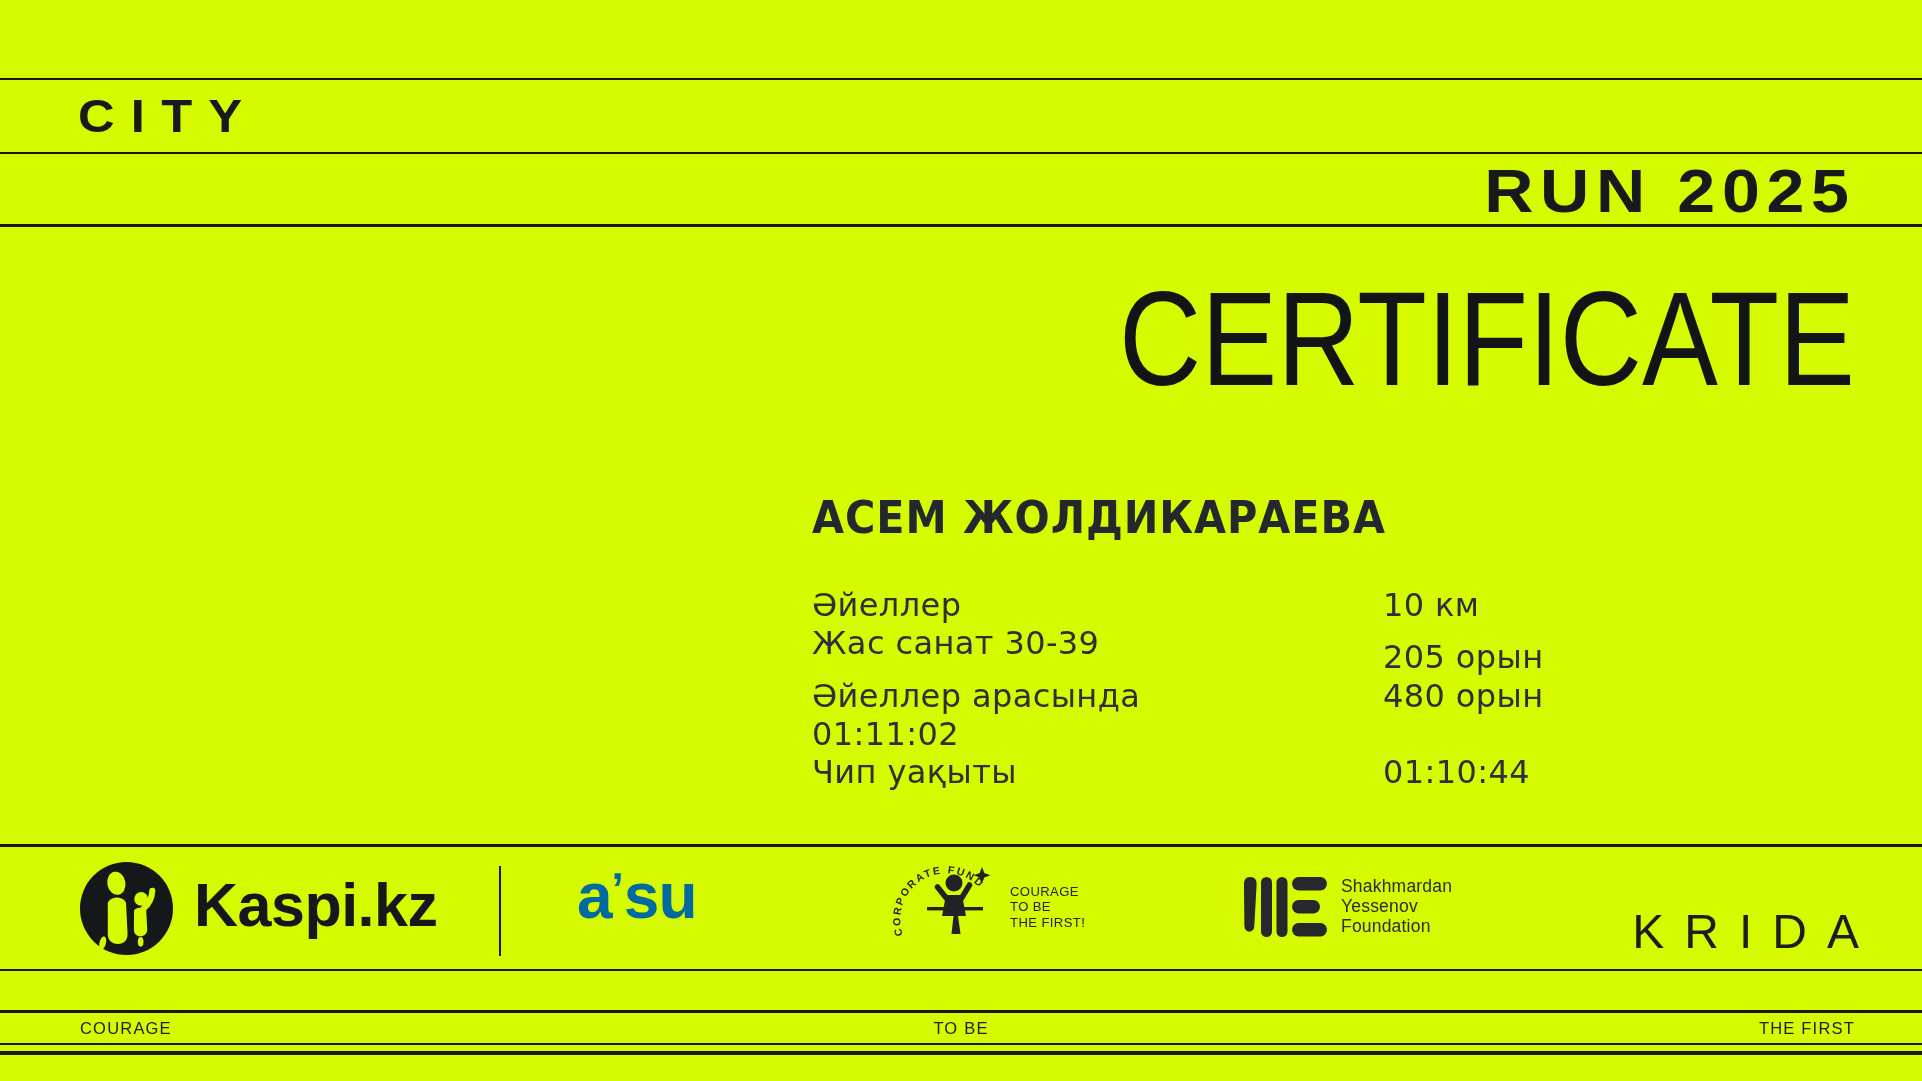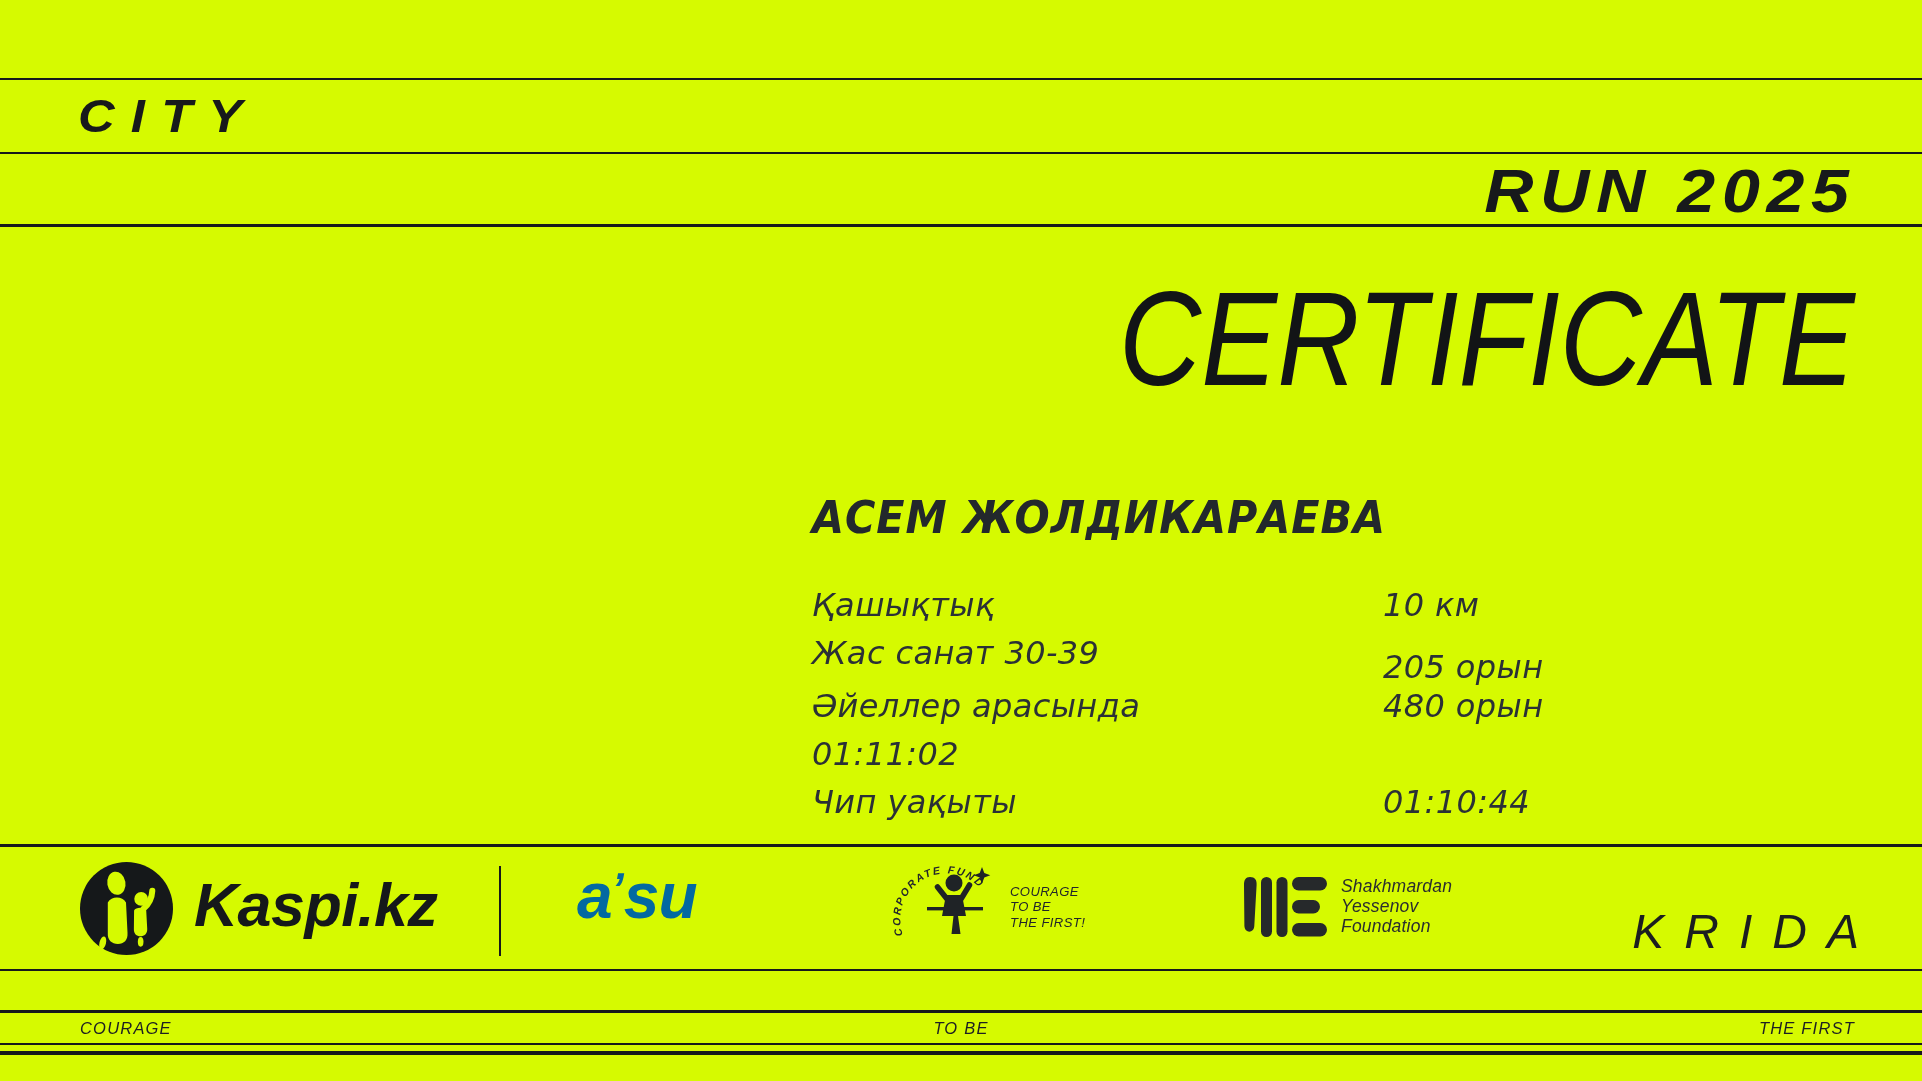--- a/index.html
+++ b/index.html
@@ -10,21 +10,20 @@
   }
   *{margin:0;padding:0;box-sizing:border-box;}
   html,body{background:#222;}
   .certificate{
     position:relative;
     width:1922px;height:1081px;
     background:var(--bg);
     overflow:hidden;
     font-family:"Liberation Sans",sans-serif;
     color:var(--ink);
-    font-style:italic;
   }
   .rule{position:absolute;left:0;right:0;background:var(--ink);}
   
   .city{
     position:absolute;left:78px;top:92px;
     font-size:47px;font-weight:bold;letter-spacing:15px;line-height:1;
     transform:scaleX(1.08);transform-origin:left center;
   }
   .run{
     position:absolute;right:67px;top:160px;
@@ -46,21 +45,21 @@
     transform:scaleX(0.92);transform-origin:left center;
     color:#23282C;
   }
   
   .results{
     position:absolute;left:812px;top:586px;width:760px;
     font-family:"DejaVu Sans","Liberation Sans",sans-serif;
     font-size:32px;color:var(--body);letter-spacing:0.4px;
   }
   .row{display:flex;height:38px;align-items:flex-start;}
-  .row + .row{margin-top:10px;}
+  .row + .row{}
   .row.gap-lg{margin-top:15px;}
   .row .label{width:571px;flex:0 0 571px;}
   .row .value{flex:1;}
   .v-offset{transform:translateY(14px);}
   
   .kaspi{
     position:absolute;left:80px;top:861px;height:94px;
     display:flex;align-items:center;gap:21px;justify-content:flex-end;
   }
   .kaspi-word{
@@ -117,21 +116,21 @@
 
   <div class="city">CITY</div>
   <div class="run">RUN 2025</div>
 
   <div class="cert-title">CERTIFICATE</div>
 
   <div class="name">АСЕМ ЖОЛДИКАРАЕВА</div>
 
   <div class="results">
     <div class="row">
-      <div class="label">Қашықтық</div>
+      <div class="label">Әйеллер</div>
       <div class="value">10 км</div>
     </div>
     <div class="row">
       <div class="label">Жас санат 30-39</div>
       <div class="value v-offset">205 орын</div>
     </div>
     <div class="row gap-lg">
       <div class="label">Әйеллер арасында</div>
       <div class="value">480 орын</div>
     </div>

